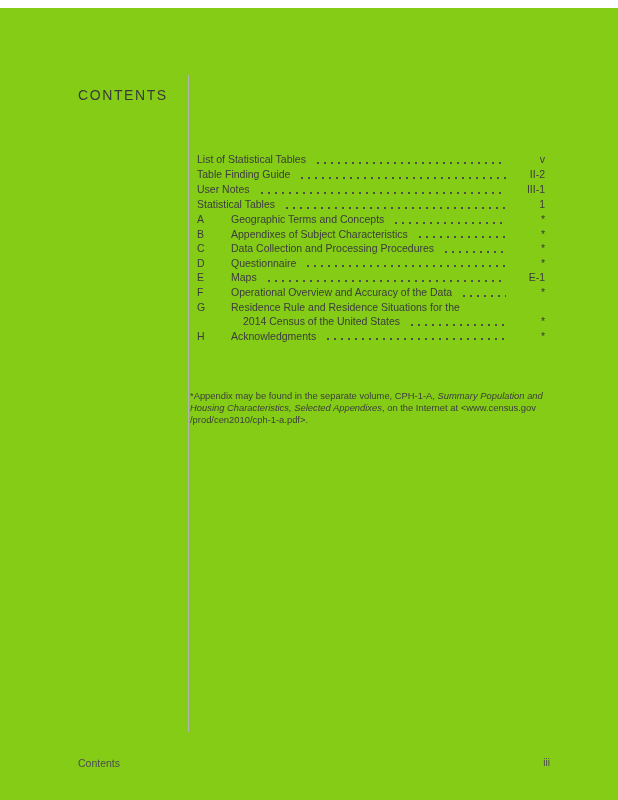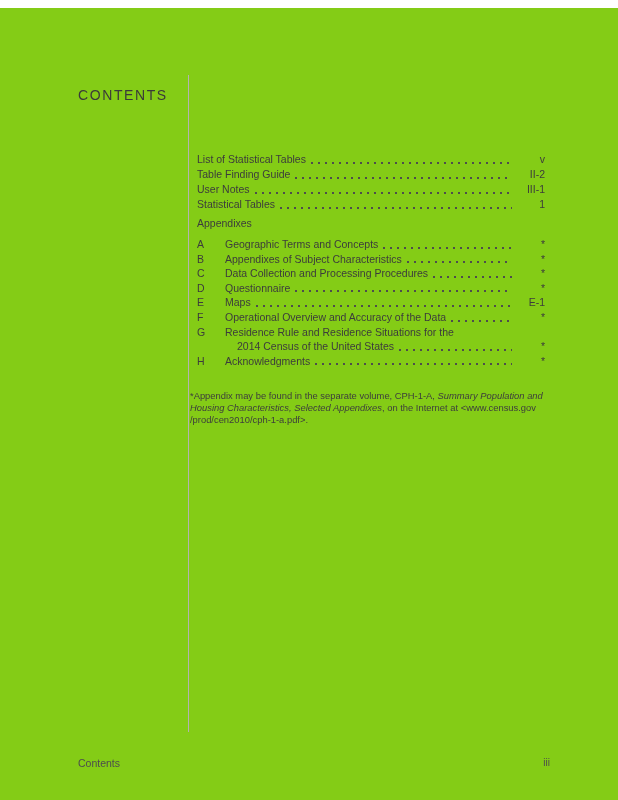--- a/index.html
+++ b/index.html
@@ -42,20 +42,21 @@
     width: 348px;
     font-size: 10.5px;
     color: #3c3c3c;
   }
   .toc-row {
     display: flex;
     align-items: baseline;
     height: 15px;
     line-height: 15px;
     white-space: nowrap;
+    gap: 6px;
   }
   .appendix .toc-row {
     height: 14.6px;
     line-height: 14.6px;
   }
   .toc-letter {
     width: 28px;
     flex: 0 0 28px;
   }
   .toc-title {
@@ -145,21 +146,20 @@
       <span class="toc-title">User Notes</span>
       <span class="toc-dots"></span>
       <span class="toc-page">III-1</span>
     </div>
     <div class="toc-row">
       <span class="toc-title">Statistical Tables</span>
       <span class="toc-dots"></span>
       <span class="toc-page">1</span>
     </div>
 
-    <div class="section-heading">Appendixes</div>
 
     <div class="appendix">
 
       <div class="toc-row">
         <span class="toc-letter">A</span>
         <span class="toc-title">Geographic Terms and Concepts</span>
         <span class="toc-dots"></span>
         <span class="toc-page">*</span>
       </div>
       <div class="toc-row">

